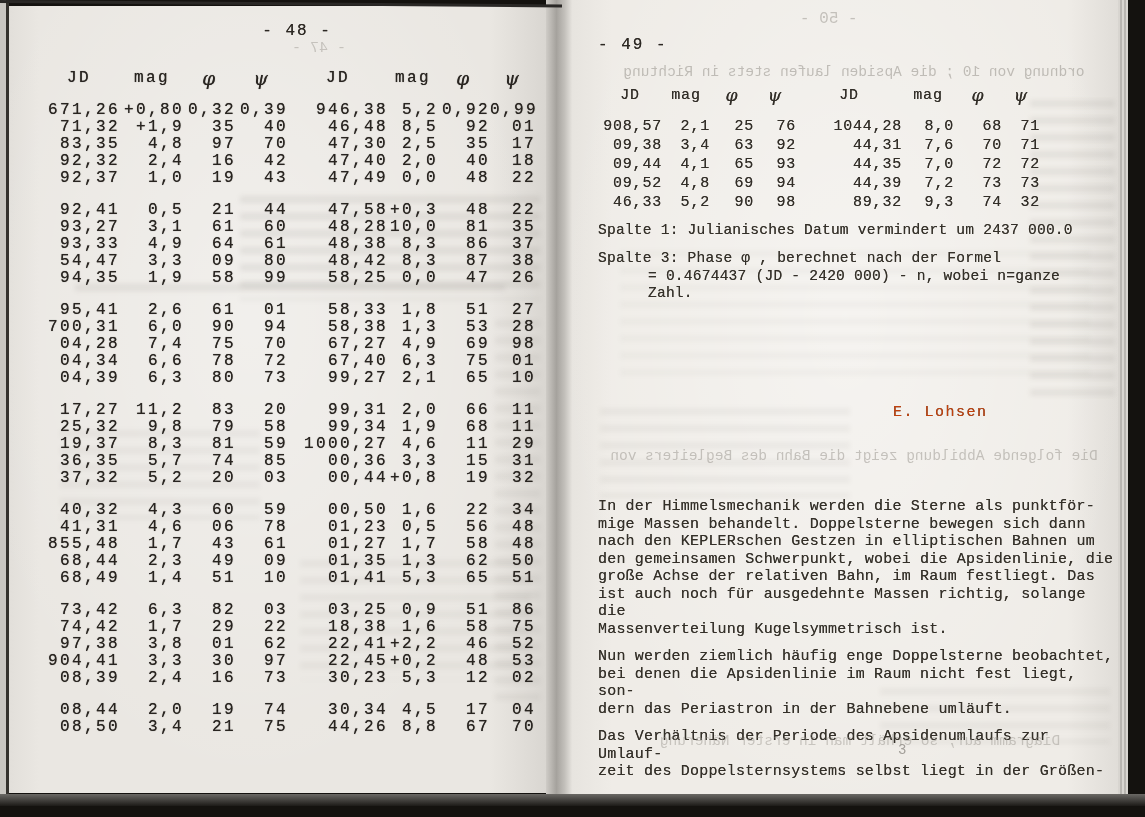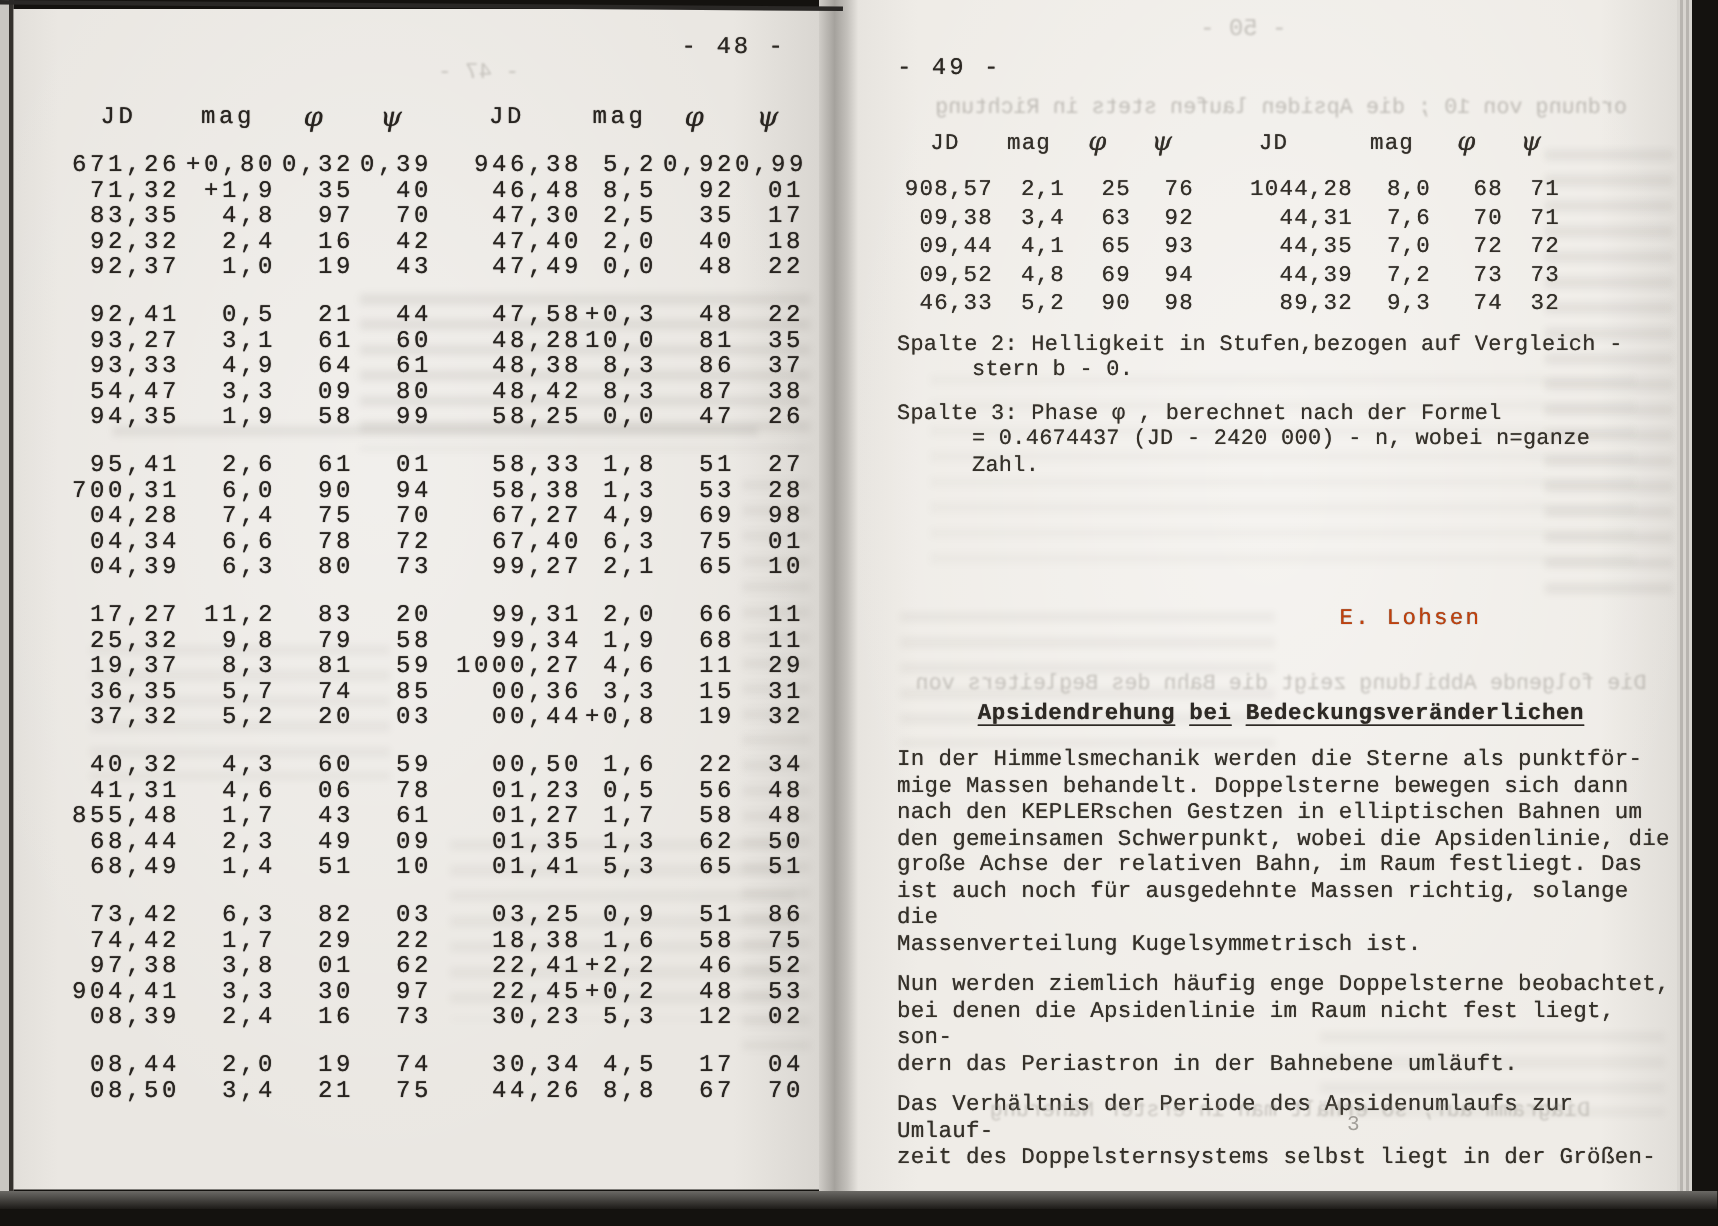--- a/index.html
+++ b/index.html
@@ -35,21 +35,21 @@
     background:linear-gradient(#6b6965,#1d1b18); }
 
   
   .smudge { position:absolute;
     background:repeating-linear-gradient(180deg, rgba(110,104,96,.22) 0 7px, rgba(110,104,96,0) 7px 17px);
     filter:blur(2.5px); opacity:.5; }
 
   
   .pageno { position:absolute; font-size:16px; letter-spacing:2px; color:#2c2823;
     text-shadow:0 0 .6px rgba(40,36,30,.8); }
-  .pn-left  { left:14px;  top:22px; width:510px; text-align:right; }
+  .pn-left  { left:42px;  top:22px; width:510px; text-align:center; }
   .pn-right { left:598px; top:36px; width:480px; text-align:left; }
 
   
   .ttable { position:absolute; }
   .trow { display:grid; grid-template-columns:var(--c); }
   .tcell { text-align:right; }
   .thead .tcell { text-align:center; }
   .tblock { margin-top:15px; }
   .ltable { left:38px; top:70px; font-size:16px; line-height:17px; letter-spacing:2.4px;
     --c:82px 64px 52px 52px 100px 50px 52px 46px;
@@ -520,30 +520,28 @@
           <span class="tcell c3">98</span>
           <span class="tcell c4">89,32</span>
           <span class="tcell c5">9,3</span>
           <span class="tcell c6">74</span>
           <span class="tcell c7">32</span>
         </div>
       </div>
     </div>
 
   <div class="notes">
-    <div class="note">Spalte 2: Helligkeit in Stufen,bezogen auf Vergleich -
-stern b - 0.</div>
+    <div class="note">Spalte 1: Julianisches Datum vermindert um 2437 000.0</div>
     <div class="note">Spalte 3: Phase φ , berechnet nach der Formel
 = 0.4674437 (JD - 2420 000) - n, wobei n=ganze
 Zahl.</div>
   </div>
 
   <div class="signature">E. Lohsen</div>
 
-  <div class="heading"><span class="uw">Apsidendrehung</span> <span class="uw">bei</span> <span class="uw">Bedeckungsveränderlichen</span></div>
 
   <div class="paras">
     <div class="para">In der Himmelsmechanik werden die Sterne als punktför-
 mige Massen behandelt. Doppelsterne bewegen sich dann
 nach den KEPLERschen Gestzen in elliptischen Bahnen um
 den gemeinsamen Schwerpunkt, wobei die Apsidenlinie, die
 große Achse der relativen Bahn, im Raum festliegt. Das
 ist auch noch für ausgedehnte Massen richtig, solange die
 Massenverteilung Kugelsymmetrisch ist.</div>
     <div class="para">Nun werden ziemlich häufig enge Doppelsterne beobachtet,

